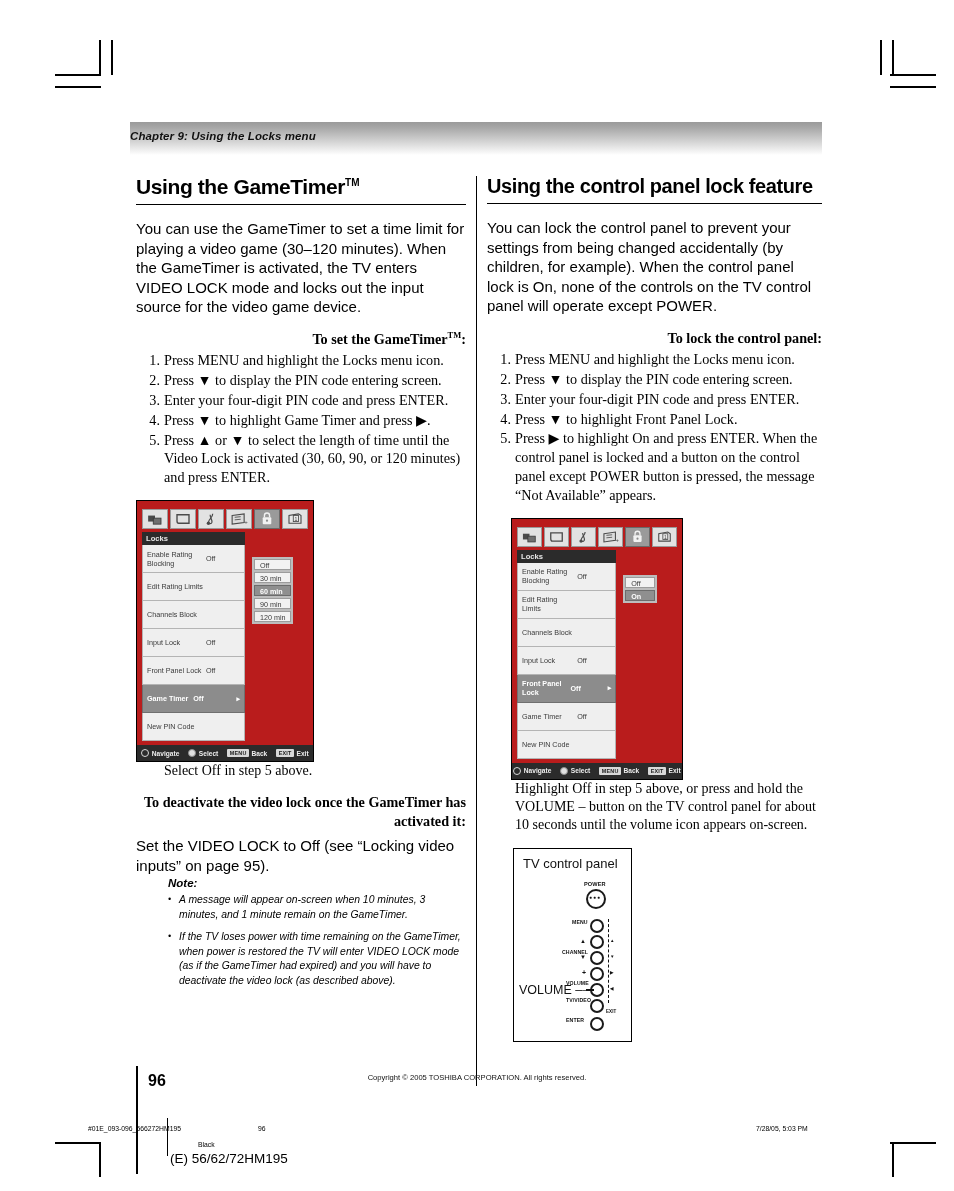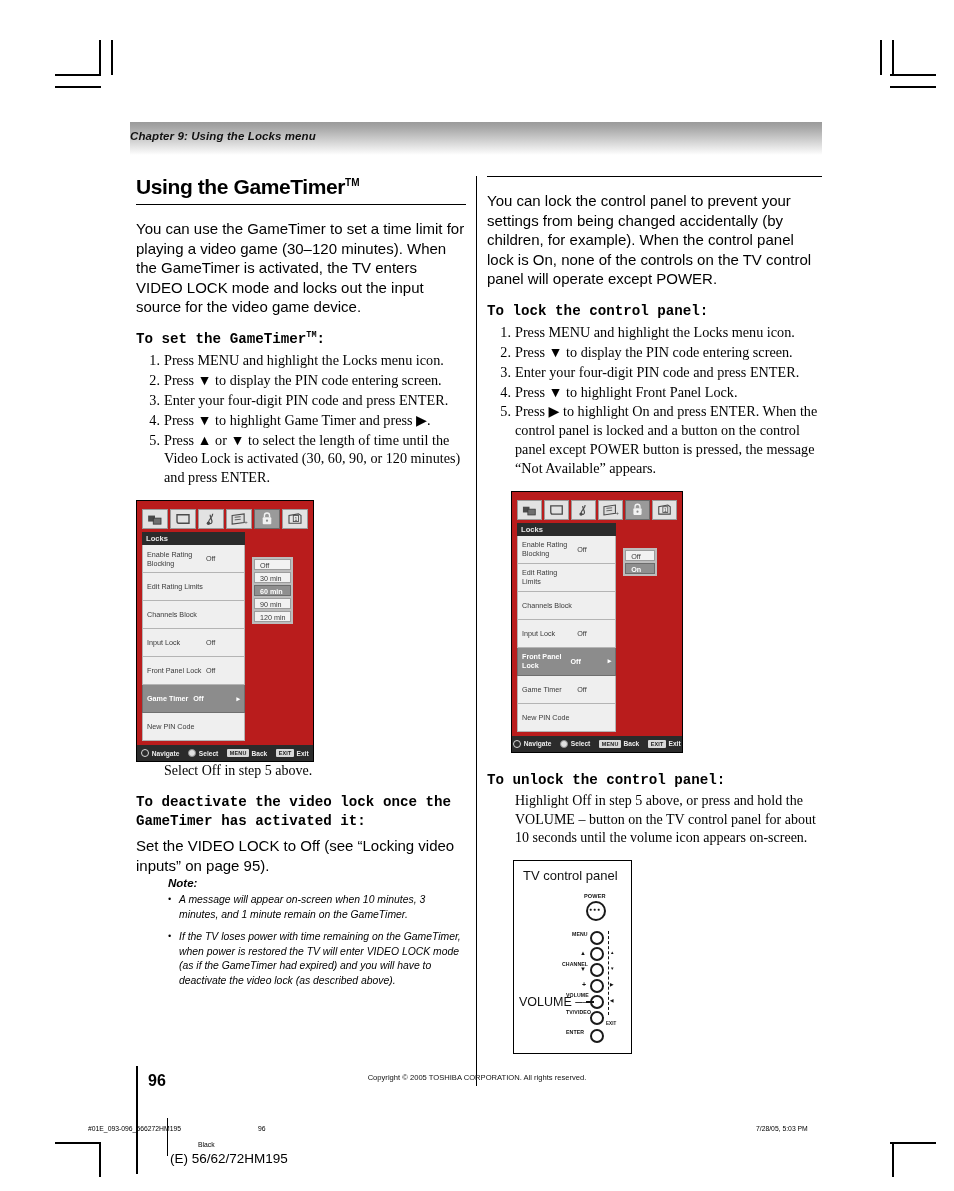--- a/index.html
+++ b/index.html
@@ -64,25 +64,26 @@
 
   
   p.body {
     font-family: Liberation Sans, sans-serif;
     font-size: 15px;
     line-height: 1.30;
     margin: 0 0 13px 0;
     text-align: left;
   }
   .lead-bold {
-    font-family: Liberation Mono, monospace;
+    font-family: Liberation Serif, serif;
     font-weight: bold;
     font-size: 14.2px;
     line-height: 1.3;
     margin: 0 0 3px 0;
+    text-align: right;
   }
   .lead-bold .tm { font-size: 8.5px; vertical-align: super; }
 
   ol.steps {
     margin: 0 0 13px 0;
     padding: 0 0 0 6px;
     list-style: none;
     counter-reset: step;
   }
   ol.steps > li {
@@ -510,20 +511,21 @@
 
   <div class="note-head">Note:</div>
   <ul class="notes">
     <li>A message will appear on-screen when 10 minutes, 3 minutes, and 1 minute remain on the GameTimer.</li>
     <li>If the TV loses power with time remaining on the GameTimer, when power is restored the TV will enter VIDEO LOCK mode (as if the GameTimer had expired) and you will have to deactivate the video lock (as described above).</li>
   </ul>
 </div>
 
 <div class="col-right">
 
+  <h1 class="sec" style="font-size:20px;">Using the control panel lock feature</h1>
   <hr class="rule">
 
   <p class="body">You can lock the control panel to prevent your settings from being changed accidentally (by children, for example). When the control panel lock is On, none of the controls on the TV control panel will operate except POWER.</p>
 
   <div class="lead-bold">To lock the control panel:</div>
 
   <ol class="steps">
     <li>Press MENU and highlight the Locks menu icon.</li>
     <li>Press ▼ to display the PIN code entering screen.</li>
     <li>Enter your four-digit PIN code and press ENTER.</li>
@@ -628,21 +630,20 @@
         <span class="nav-key">MENU</span>
         <span>Back</span>
       </span>
       <span class="nav-item">
         <span class="nav-key">EXIT</span>
         <span>Exit</span>
       </span>
     </div>
   </div>
 
-  <div class="lead-bold" style="margin-top:18px;">To unlock the control panel:</div>
   <div class="indent-p">Highlight Off in step 5 above, or press and hold the VOLUME – button on the TV control panel for about 10 seconds until the volume icon appears on-screen.</div>
 
   <div class="tvpanel" style="width:119px;height:194px;margin-left:26px;margin-top:4px;">
     <div class="tvpanel-title">TV control panel</div>
 
     <div class="btn-label" style="left:70px;top:32px;font-size:5.6px;">POWER</div>
     <div class="btn-circle" style="left:72px;top:40px;width:20px;height:20px;border-width:2.4px;"></div>
     <div class="power-dots" style="left:75px;top:45px;font-size:5px;">●●●</div>
 
     <div class="dash-col" style="left:94px;top:70px;width:0;height:84px;border-left:1.6px dashed #111;"></div>

